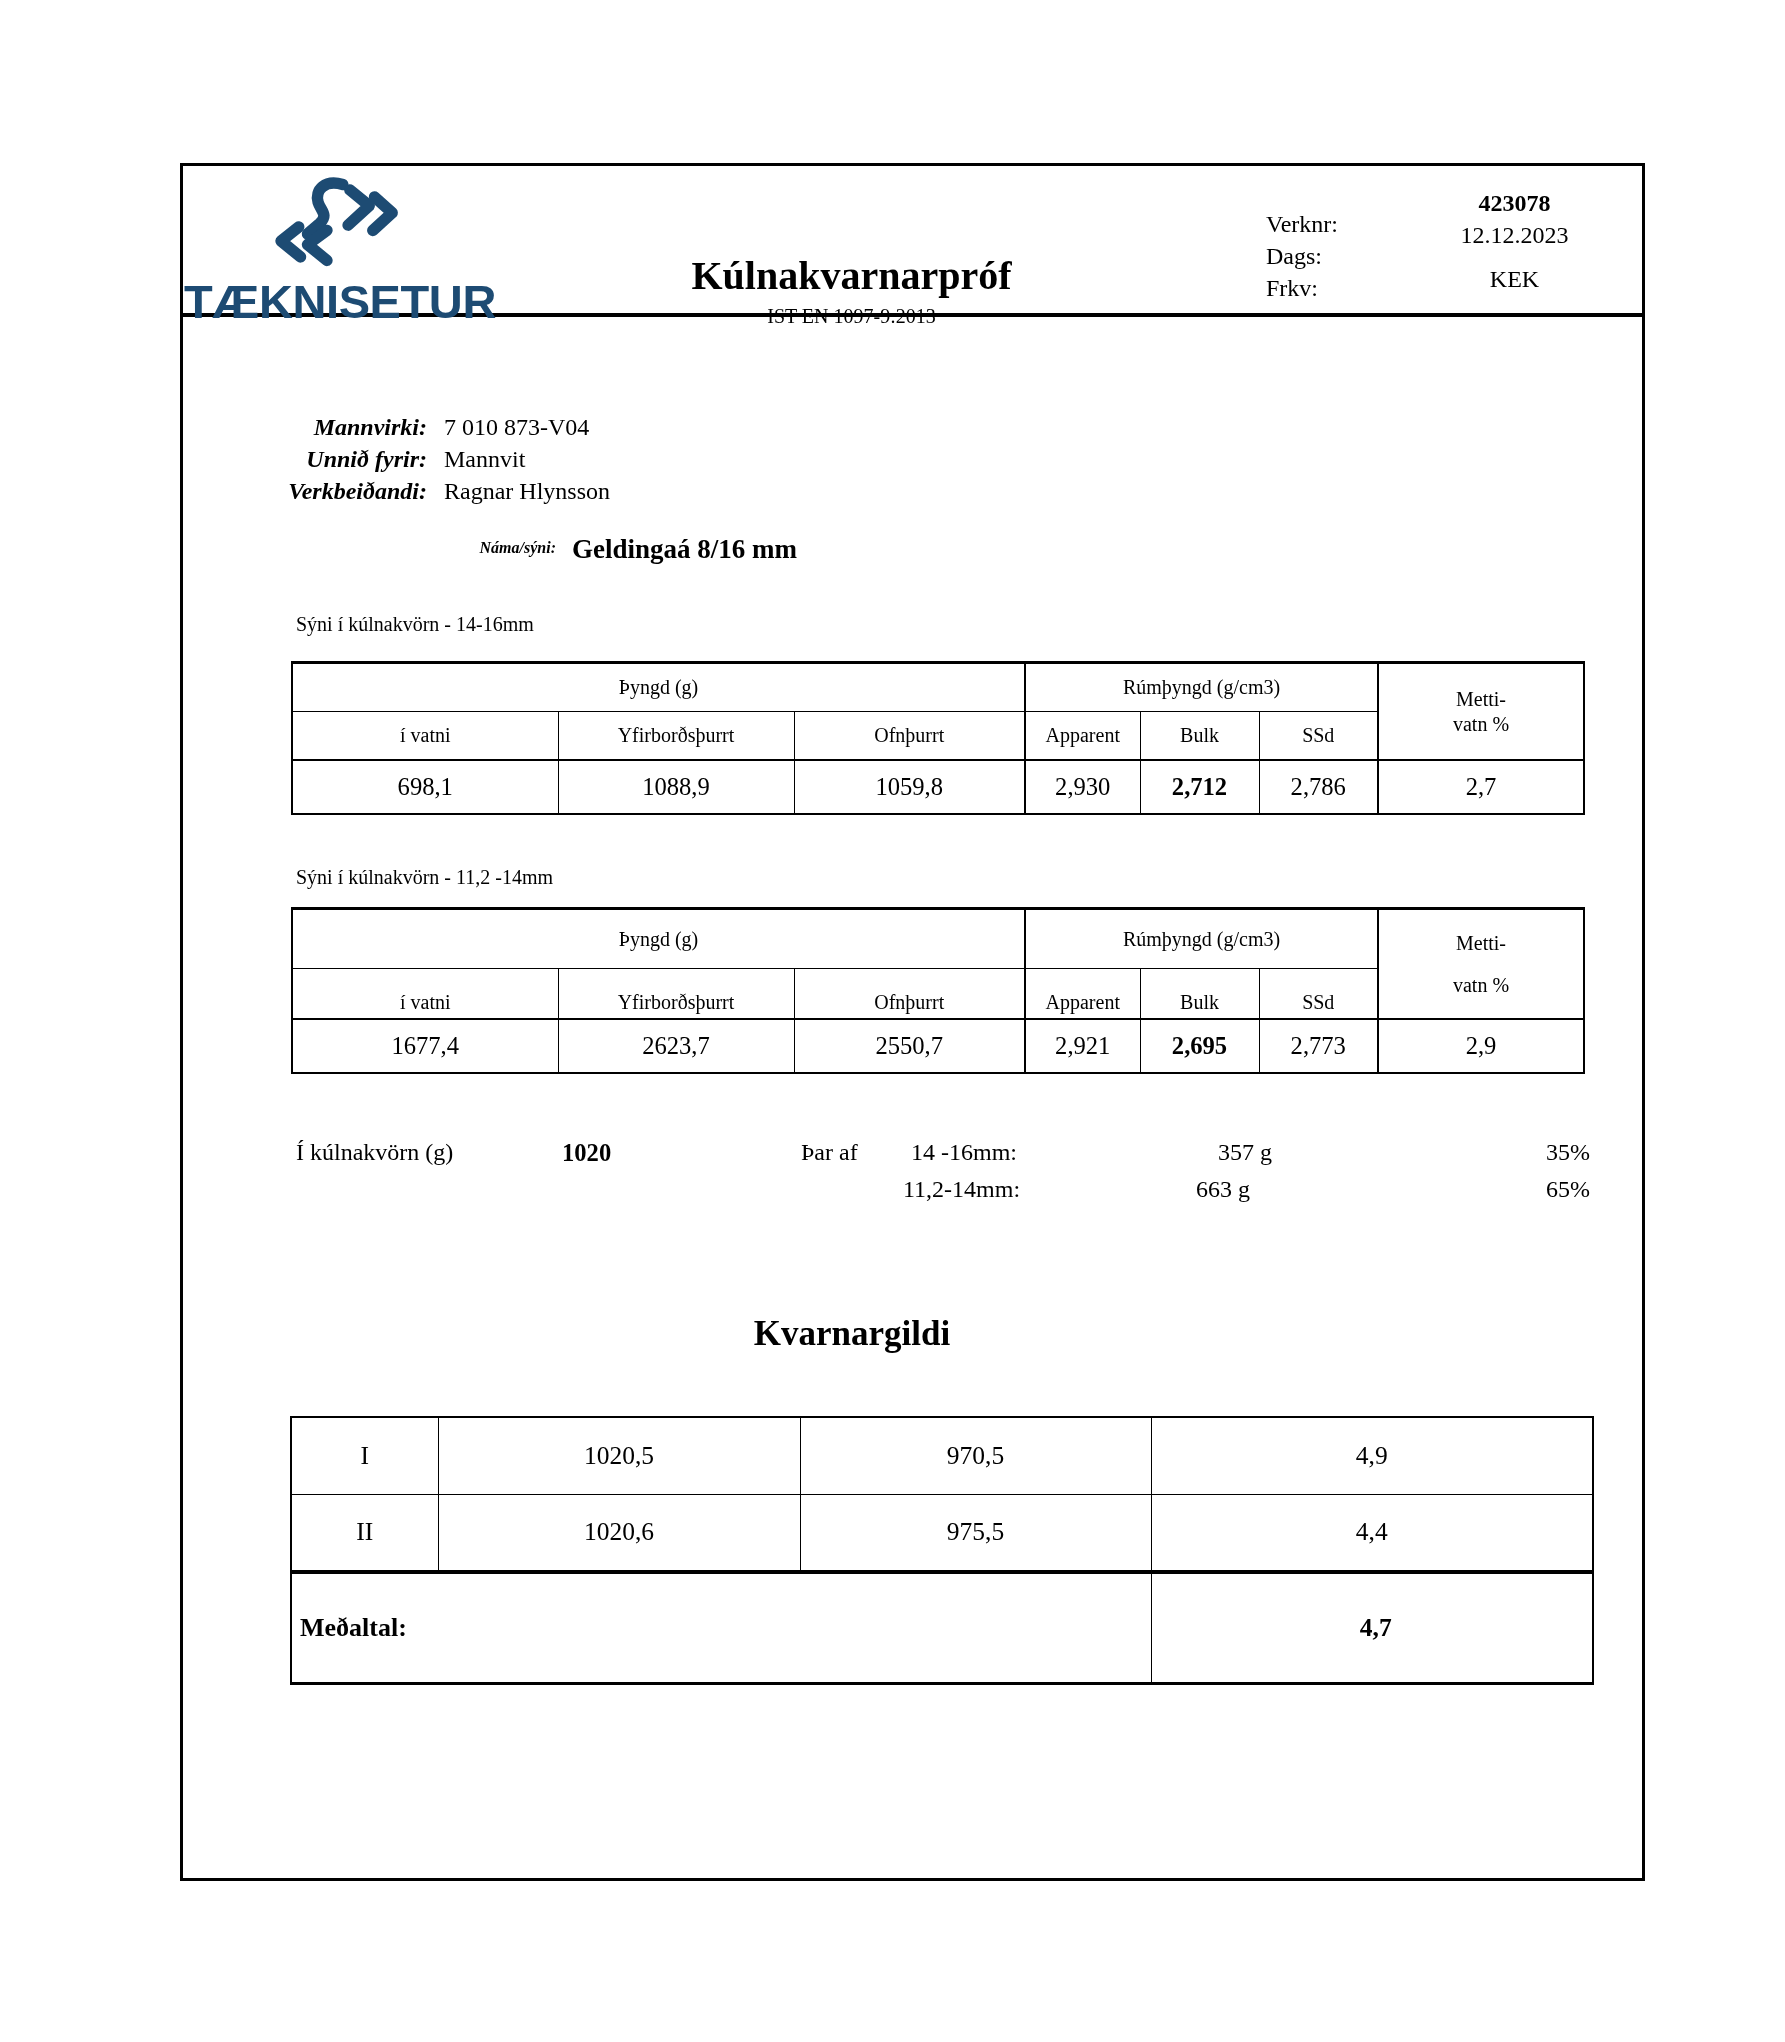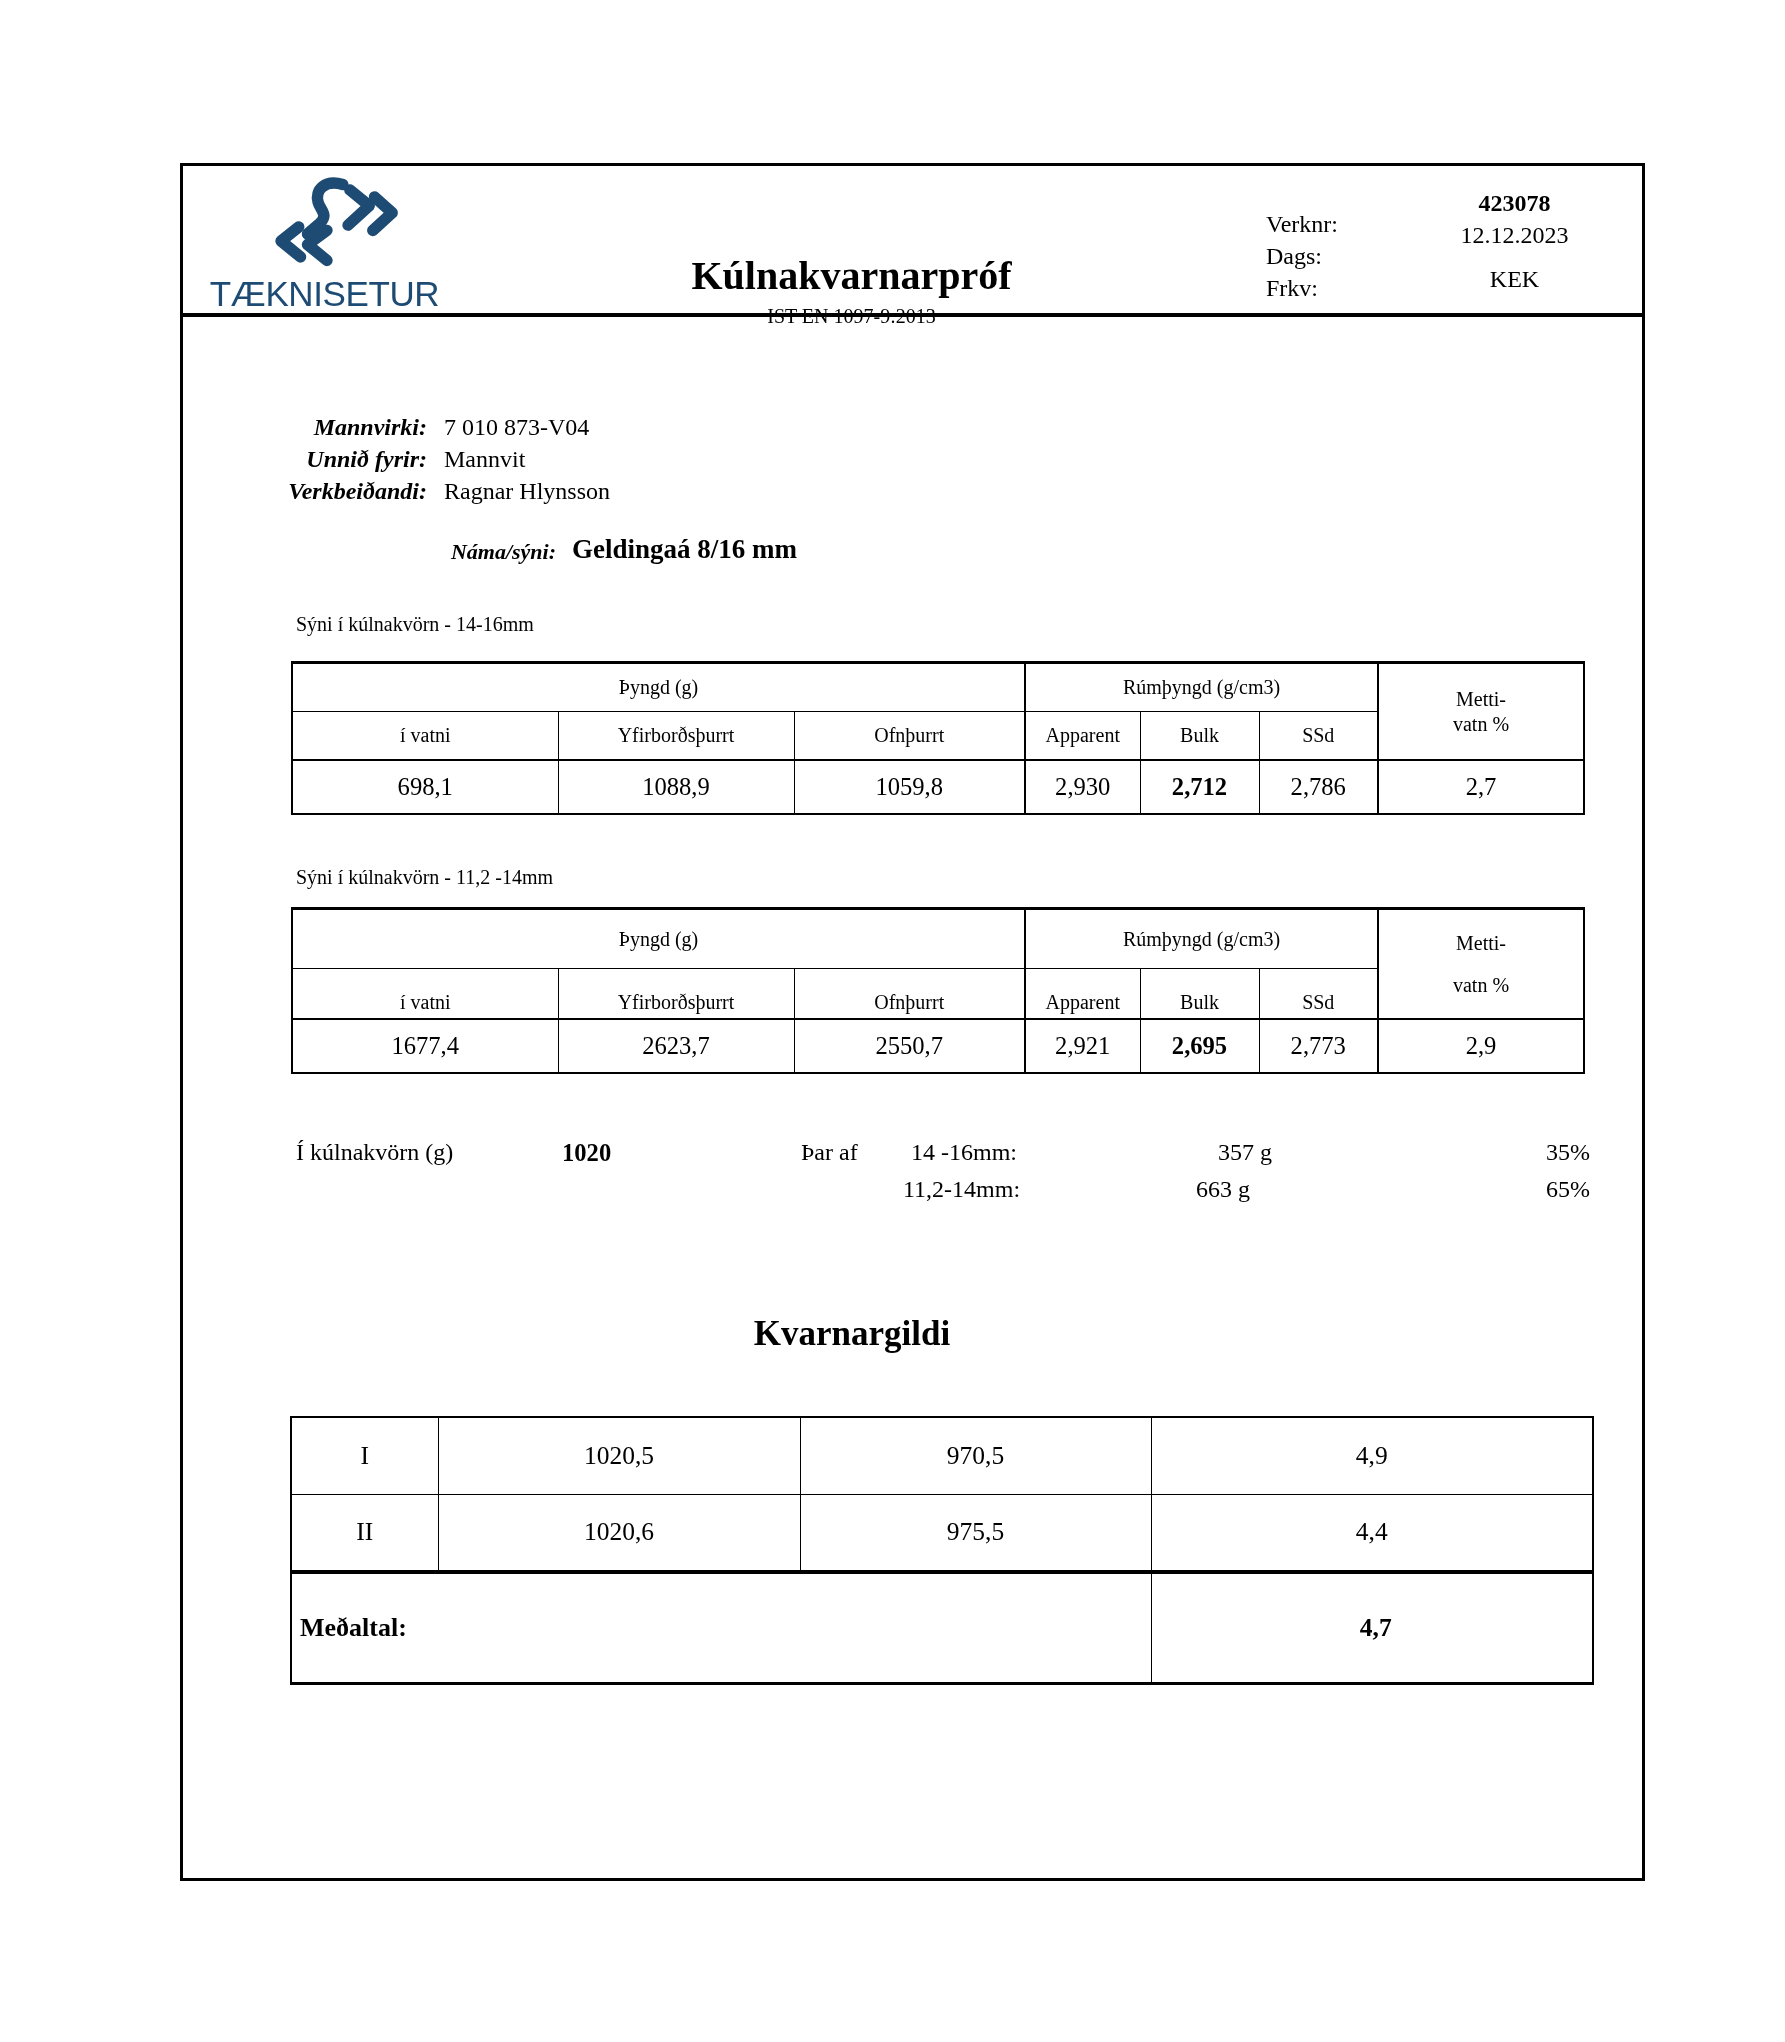--- a/index.html
+++ b/index.html
@@ -7,33 +7,33 @@
     position:relative;width:1785px;height:2043px;background:#ffffff;
     font-family:"Liberation Serif","DejaVu Serif",serif;color:#000;overflow:hidden;
   }
   .abs{position:absolute;}
   
   .frame{left:180px;top:163px;width:1465px;height:1718px;border:3.5px solid #000;box-sizing:border-box;}
   .hdr-divider{left:180px;top:313px;width:1465px;height:4.4px;background:#000;}
   
   .logo-icon{left:263px;top:174px;width:149px;height:97px;}
   .brand{left:184px;top:274px;width:281px;text-align:center;
-         font-family:"Liberation Sans","DejaVu Sans",sans-serif;font-weight:400;font-size:35px;letter-spacing:-0.4px;}
+         font-family:"Liberation Sans","DejaVu Sans",sans-serif;font-weight:700;font-size:47px;letter-spacing:-0.4px;}
   
   .title-wrap{left:632px;top:256px;width:439px;text-align:center;}
   .title{font-weight:700;font-size:40px;line-height:1.0;}
   .standard{font-size:20px;margin-top:9px;}
   
   .meta-label{left:1266px;font-size:24px;line-height:1.1;margin-top:21px;}
   .meta-value{left:1431px;width:167px;text-align:center;font-size:24px;line-height:1.1;}
   .b{font-weight:700;}
   
   .info-label{left:132px;width:295px;text-align:right;font-size:24px;font-weight:700;font-style:italic;line-height:1.15;}
   .info-value{left:444px;font-size:24px;line-height:1.15;}
-  .nama-label{left:263px;width:293px;text-align:right;font-size:22px;font-weight:700;font-style:italic;}
+  .nama-label{left:263px;width:293px;text-align:right;font-size:16px;font-weight:700;font-style:italic;}
   .nama-value{left:572px;font-size:27px;font-weight:700;}
   
   .sec-label{left:296px;font-size:20px;}
   
   table.dtab{border-collapse:collapse;table-layout:fixed;border:2.6px solid #000;border-top:3.5px solid #000;}
   table.dtab td{border:1.8px solid #000;text-align:center;vertical-align:middle;padding:12px;font-size:20px;overflow:hidden;}
   table.dtab td.hd{border-bottom:2.6px solid #000;}
   table.dtab td.gl{border-left:2.6px solid #000;}
   table.dtab td.num{font-size:24.6px;}
   table.dtab td.metti{line-height:1.25;}

